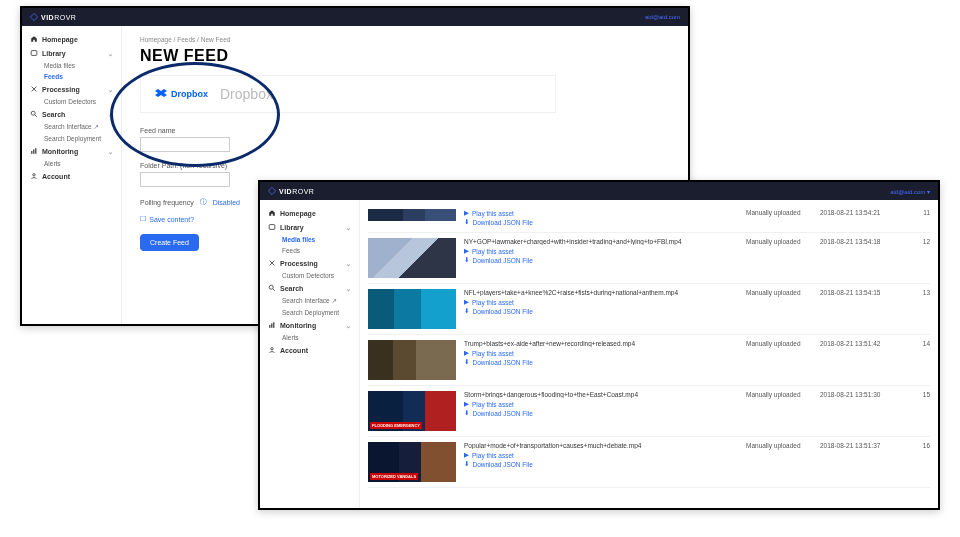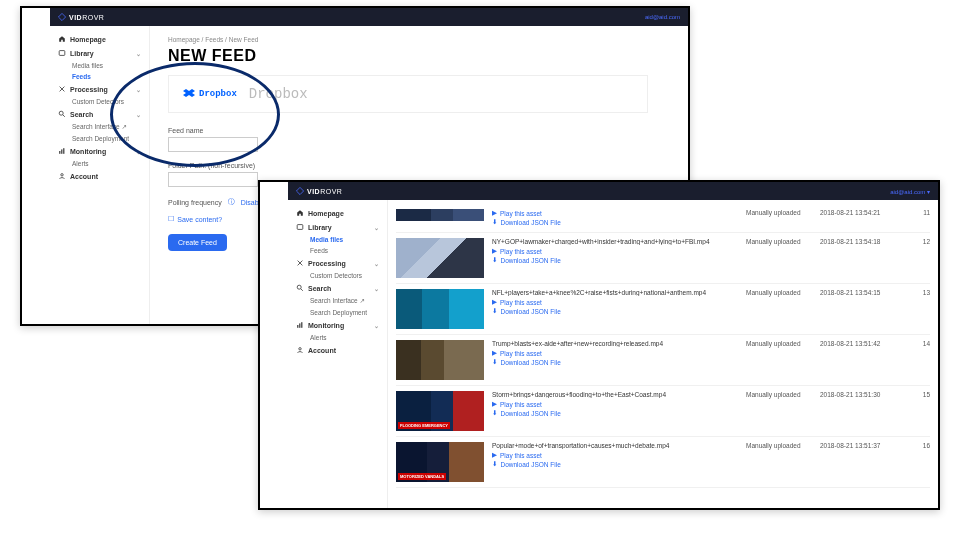--- a/index.html
+++ b/index.html
@@ -1,38 +1,38 @@
 <!DOCTYPE html>
 <html><head>
 <meta charset="utf-8">
 <style>
   * { box-sizing: border-box; margin: 0; padding: 0; }
   body { width: 960px; height: 537px; font-family: Arial, sans-serif; background: #fff; position: relative; overflow: hidden; }
-  .window { position: absolute; border: 2px solid #000; background: #fff; box-shadow: 0 2px 8px rgba(0,0,0,0.2); padding-left: 28px; }
+  .window { position: absolute; border: 2px solid #000; background: #fff; box-shadow: 0 2px 8px rgba(0,0,0,0.2); }
   .win1 { left: 20px; top: 6px; width: 670px; height: 320px; }
   .win2 { left: 258px; top: 180px; width: 682px; height: 330px; }
   .topbar { background: #1a1e2e; height: 18px; display: flex; align-items: center; justify-content: space-between; padding: 0 8px; color: #fff; font-size: 7px; }
   .brand { display: flex; align-items: center; gap: 3px; }
   .brand-logo { width: 8px; height: 8px; }
   .brand-text { font-weight: bold; letter-spacing: 0.5px; }
   .brand-text .rovr { font-weight: normal; }
   .user-link { color: #4a6aff; font-size: 6px; }
   .body-wrap { display: flex; height: calc(100% - 18px); }
   .sidebar { width: 100px; border-right: 1px solid #eee; padding: 6px 4px; font-size: 7px; color: #333; }
   .nav-item { display: flex; align-items: center; gap: 4px; padding: 3px 4px; cursor: pointer; }
   .nav-item.parent { font-weight: bold; }
   .nav-sub { padding: 2px 4px 2px 18px; font-size: 6.5px; color: #666; cursor: pointer; }
   .nav-sub.active { color: #2a6af0; font-weight: bold; }
   .chevron { margin-left: auto; color: #999; font-size: 6px; }
   .icon-sm { width: 8px; height: 8px; flex-shrink: 0; }
   .content { flex: 1; padding: 10px 18px; position: relative; overflow: hidden; }
   .breadcrumb { font-size: 6.5px; color: #888; margin-bottom: 4px; }
   .page-title { font-size: 16px; font-weight: 900; letter-spacing: 0.5px; margin-bottom: 10px; }
   .section-label { font-size: 10px; color: #888; margin-bottom: 8px; }
-  .connect-card { border: 1px solid #eee; padding: 10px 14px; display: flex; align-items: center; gap: 12px; width: 480px; margin-bottom: 14px; font-family: Liberation Mono, monospace; }
+  .connect-card { border: 1px solid #eee; padding: 10px 14px; display: flex; align-items: center; gap: 12px; width: 416px; margin-bottom: 14px; }
   .dropbox-logo { display: flex; align-items: center; gap: 4px; font-size: 9px; font-weight: bold; color: #0061ff; }
   .dropbox-icon { width: 12px; height: 10px; }
   .dropbox-text-grey { color: #bbb; font-size: 14px; }
   .form-row { margin-bottom: 10px; font-size: 7px; color: #555; }
   .form-row input[type=text] { display: block; margin-top: 3px; border: 1px solid #ccc; padding: 3px 5px; font-size: 7px; width: 90px; }
   .form-row.long-label { white-space: nowrap; }
   .poll-row { display: flex; align-items: center; gap: 6px; font-size: 7px; color: #555; }
   .info-icon { color: #2a6af0; font-size: 7px; }
   .save-check { color: #2a6af0; font-size: 7px; display: flex; align-items: center; gap: 3px; margin: 8px 0; }
   .btn-primary { background: #2a6af0; color: #fff; border: none; border-radius: 4px; padding: 5px 10px; font-size: 7px; cursor: pointer; }

